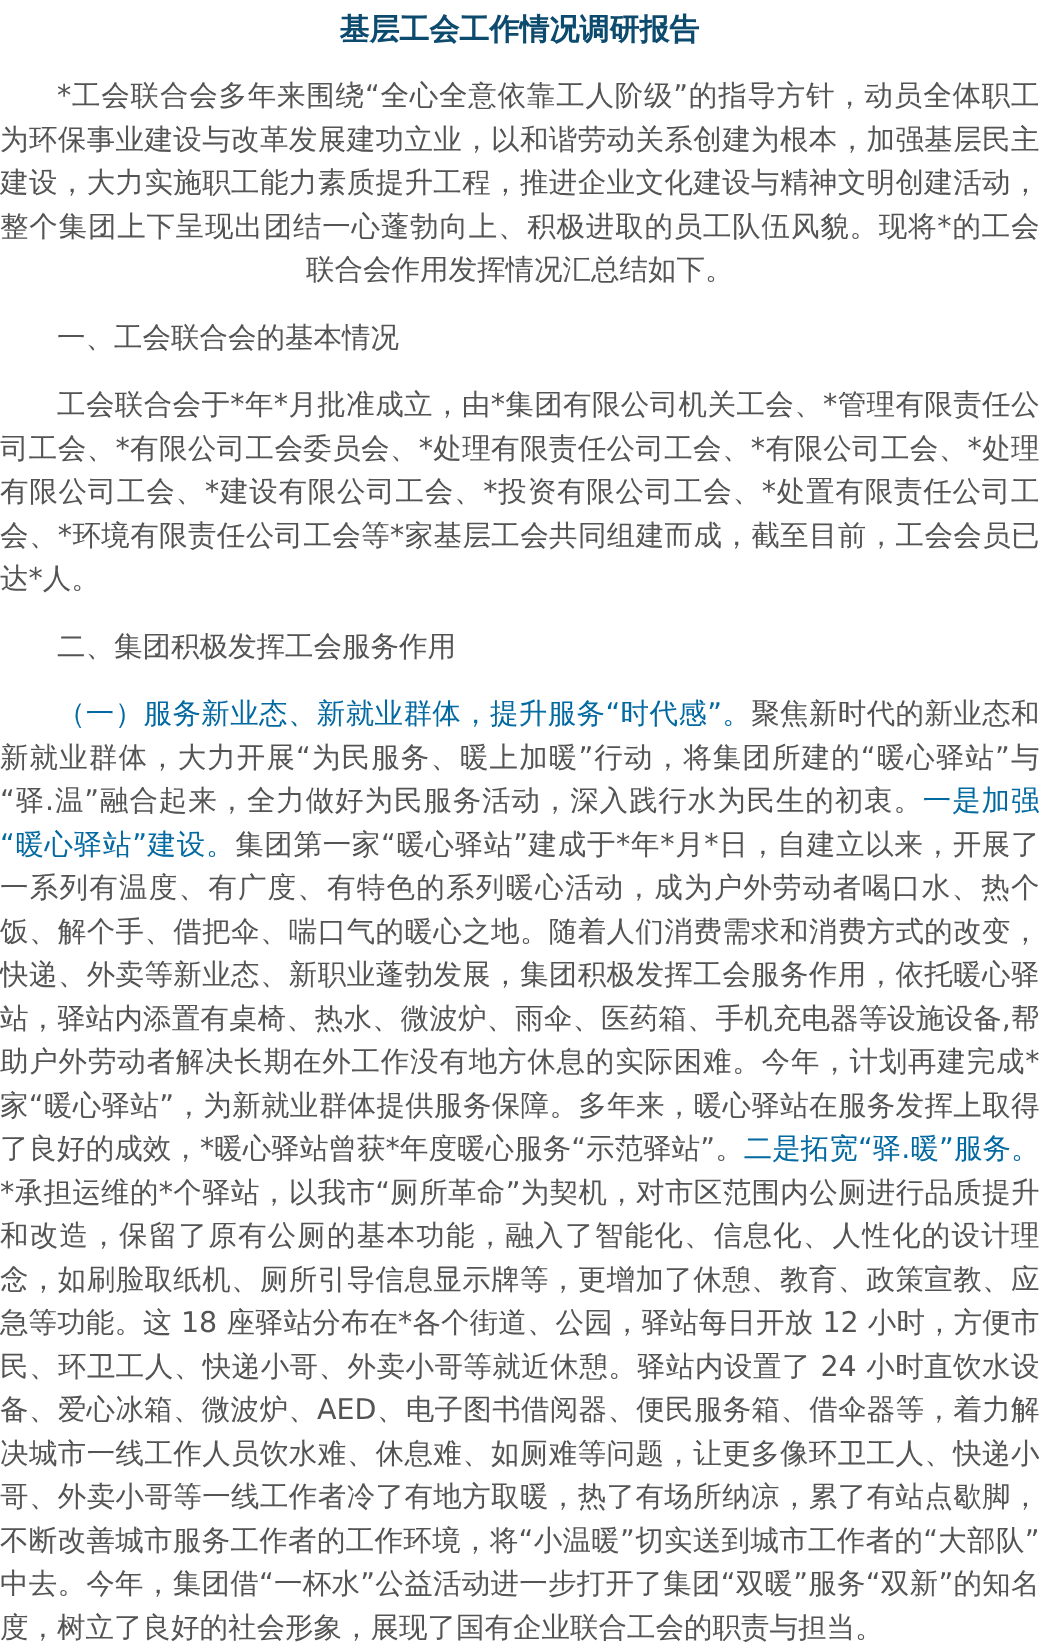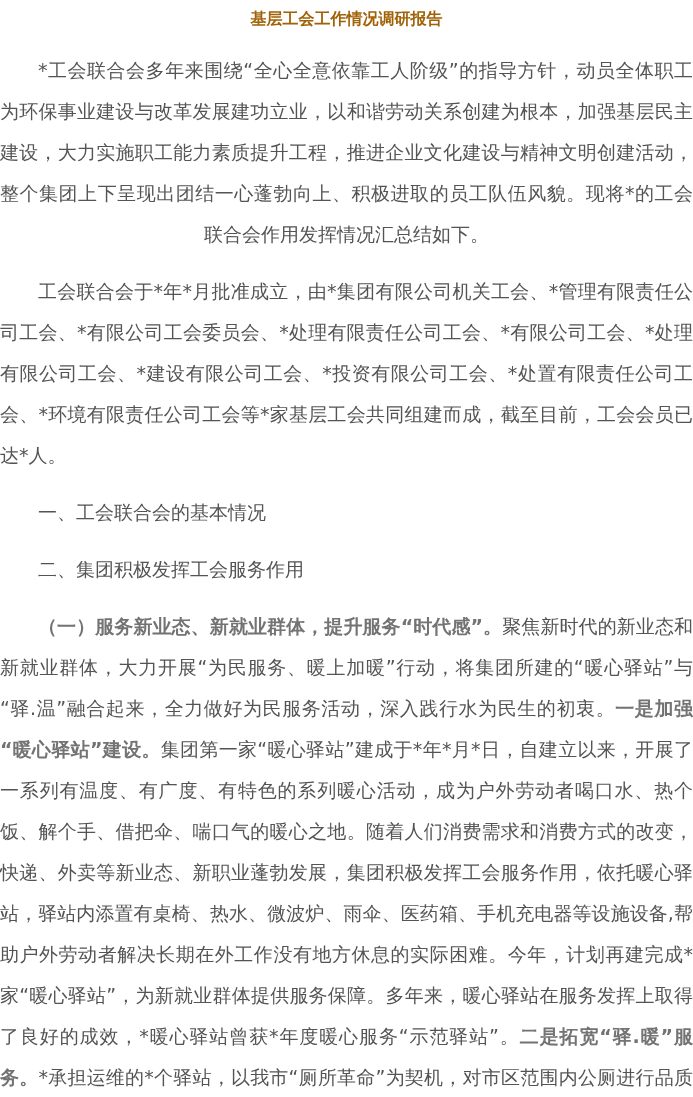--- a/index.html
+++ b/index.html
@@ -9,52 +9,52 @@
   }
   body {
     width: 693px;
     height: 1097px;
     overflow: hidden;
     color: #545454;
     font-family: "DejaVu Sans", sans-serif;
     font-size: 19px;
   }
   .doc-title {
-    font-size: 16px;
+    font-size: 20px;
     font-weight: 700;
-    color: #a16207;
+    color: #0c4a6e;
     text-align: center;
     margin: 4px 0 10px 0;
     line-height: 30px;
   }
   .para {
     margin: 16px 0 9px 0;
-    line-height: 41px;
+    line-height: 29px;
     text-align: justify;
     text-indent: 2em;
     word-break: break-all;
   }
   .para.center-last {
     text-align-last: center;
   }
   .run { font-weight: 400; }
-  .run.b { font-weight: 700; color: #737373; }
+  .run.b { font-weight: 400; color: #0369a1; }
 </style>
 </head>
 <body>
 
 <main>
 
   <h1 class="doc-title">基层工会工作情况调研报告</h1>
 
   <p class="para center-last"><span class="run">*工会联合会多年来围绕“全心全意依靠工人阶级”的指导方针，动员全体职工为环保事业建设与改革发展建功立业，以和谐劳动关系创建为根本，加强基层民主建设，大力实施职工能力素质提升工程，推进企业文化建设与精神文明创建活动，整个集团上下呈现出团结一心蓬勃向上、积极进取的员工队伍风貌。现将*的工会联合会作用发挥情况汇总结如下。</span></p>
 
+  <p class="para"><span class="run">一、工会联合会的基本情况</span></p>
+
   <p class="para"><span class="run">工会联合会于*年*月批准成立，由*集团有限公司机关工会、*管理有限责任公司工会、*有限公司工会委员会、*处理有限责任公司工会、*有限公司工会、*处理有限公司工会、*建设有限公司工会、*投资有限公司工会、*处置有限责任公司工会、*环境有限责任公司工会等*家基层工会共同组建而成，截至目前，工会会员已达*人。</span></p>
-
-  <p class="para"><span class="run">一、工会联合会的基本情况</span></p>
 
   <p class="para"><span class="run">二、集团积极发挥工会服务作用</span></p>
 
   <p class="para"><span class="run b">（一）服务新业态、新就业群体，提升服务“时代感”。</span><span class="run">聚焦新时代的新业态和新就业群体，大力开展“为民服务、暖上加暖”行动，将集团所建的“暖心驿站”与“驿.温”融合起来，全力做好为民服务活动，深入践行水为民生的初衷。</span><span class="run b">一是加强“暖心驿站”建设。</span><span class="run">集团第一家“暖心驿站”建成于*年*月*日，自建立以来，开展了一系列有温度、有广度、有特色的系列暖心活动，成为户外劳动者喝口水、热个饭、解个手、借把伞、喘口气的暖心之地。随着人们消费需求和消费方式的改变，快递、外卖等新业态、新职业蓬勃发展，集团积极发挥工会服务作用，依托暖心驿站，驿站内添置有桌椅、热水、微波炉、雨伞、医药箱、手机充电器等设施设备,帮助户外劳动者解决长期在外工作没有地方休息的实际困难。今年，计划再建完成*家“暖心驿站”，为新就业群体提供服务保障。多年来，暖心驿站在服务发挥上取得了良好的成效，*暖心驿站曾获*年度暖心服务“示范驿站”。</span><span class="run b">二是拓宽“驿.暖”服务。</span><span class="run">*承担运维的*个驿站，以我市“厕所革命”为契机，对市区范围内公厕进行品质提升和改造，保留了原有公厕的基本功能，融入了智能化、信息化、人性化的设计理念，如刷脸取纸机、厕所引导信息显示牌等，更增加了休憩、教育、政策宣教、应急等功能。这 18 座驿站分布在*各个街道、公园，驿站每日开放 12 小时，方便市民、环卫工人、快递小哥、外卖小哥等就近休憩。驿站内设置了 24 小时直饮水设备、爱心冰箱、微波炉、AED、电子图书借阅器、便民服务箱、借伞器等，着力解决城市一线工作人员饮水难、休息难、如厕难等问题，让更多像环卫工人、快递小哥、外卖小哥等一线工作者冷了有地方取暖，热了有场所纳凉，累了有站点歇脚，不断改善城市服务工作者的工作环境，将“小温暖”切实送到城市工作者的“大部队”中去。今年，集团借“一杯水”公益活动进一步打开了集团“双暖”服务“双新”的知名度，树立了良好的社会形象，展现了国有企业联合工会的职责与担当。</span></p>
 
   <p class="para"><span class="run b">（二）聚焦工会暖心活动，的知名度“幸福感”。</span><span class="run b">一是开展丰富多彩的主题活动。</span><span class="run">集团联合工会以增强职工凝聚力为目标，围绕各个特殊时间节点，多样化开展工会活动。比如，春节前夕开展大型迎新春联欢会，“三八”妇女节开展关爱女职工活动，“五一”劳动节开展各类致敬劳动者活动，端午、重阳等各类</span></p>
 
 </main>
 
 </body></html>

